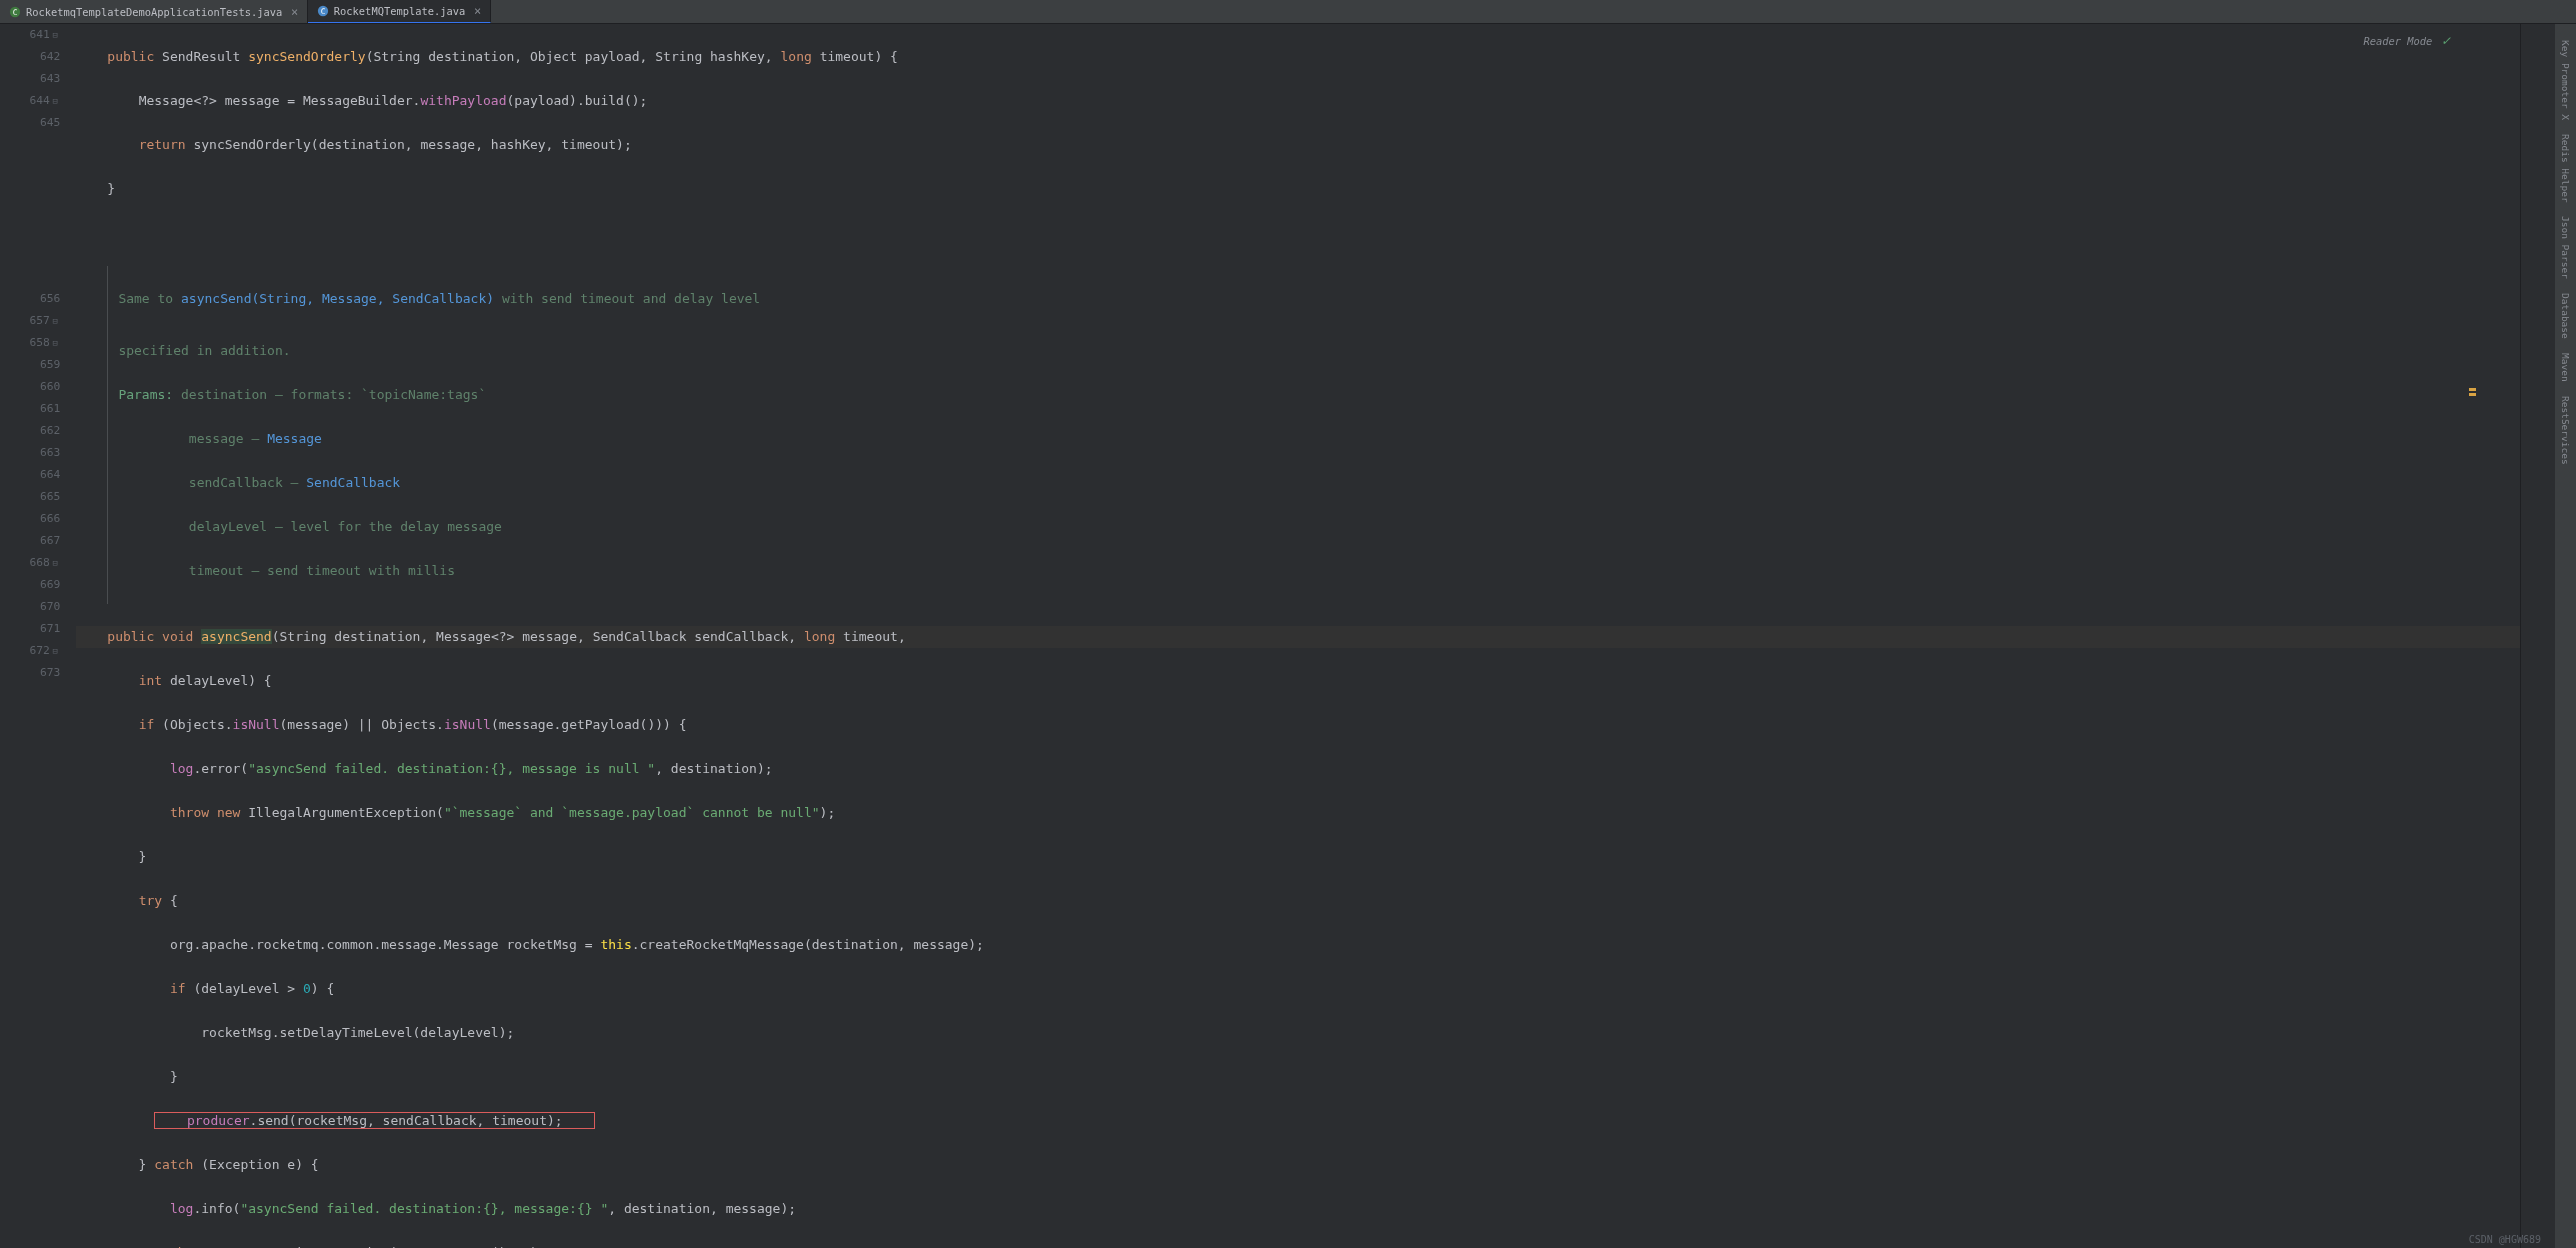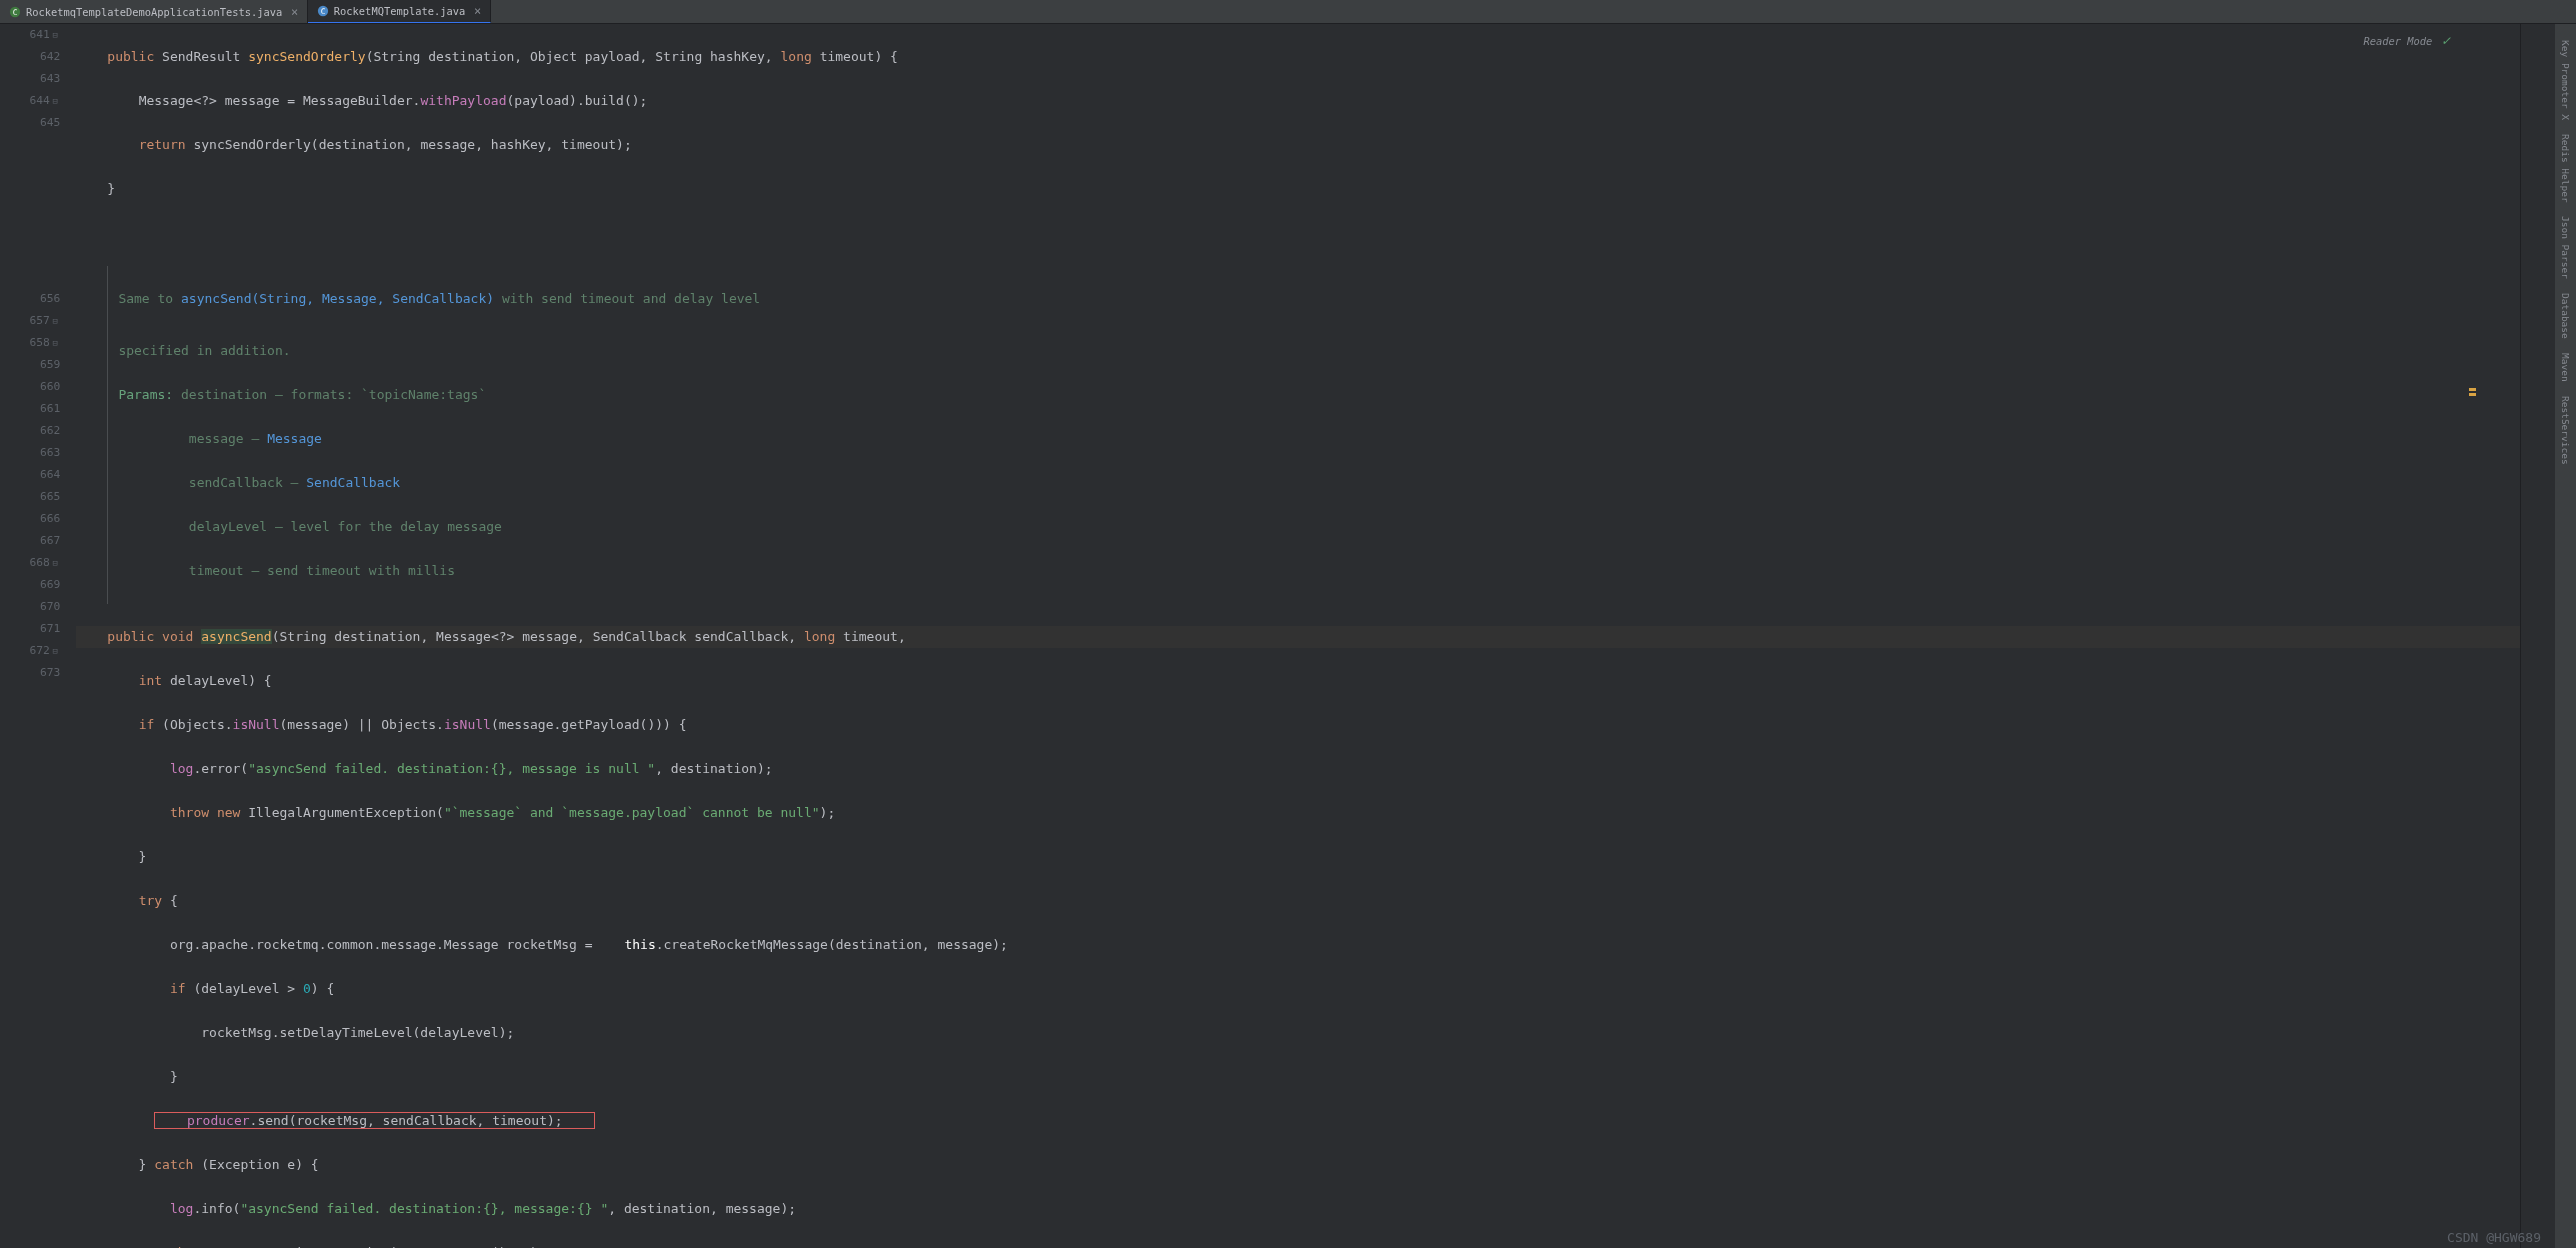--- a/index.html
+++ b/index.html
@@ -117,35 +117,35 @@
       padding: 7px 0;
       cursor: pointer;
     }
     .kw { color: #cf8e6d; }
     .type { color: #bcbec4; }
     .method-def { color: #efb068; }
     .str { color: #6aab73; }
     .doc-link { color: #5496d8; }
     .field { color: #c77dbb; }
     .num { color: #2aacb8; }
-    .this { color: #ffffff; margin-left: 24px; }
+    .this { color: #fde047; }
     .hl-method { background: #34493c; color: #efb068; }
     .doc-tag { color: #67a37c; }
     .doc-text { color: #5f826b; margin-top: 8px; }
     .highlight-box {
       border: 0.9px solid #db5c5c;
       padding: 0 16px;
       margin-top: 26px;
     }
     .current-line { background: #323232; }
     .watermark {
       position: fixed;
       bottom: 3.5px;
       right: 35px;
-      font-size: 13px;
+      font-size: 10px;
       color: #5c6168;
     }
     .check-icon {
       color: #5a9e6f;
       font-size: 12px;
     }
     .error-stripe {
       position: absolute;
       right: 42px;
       top: 0;

